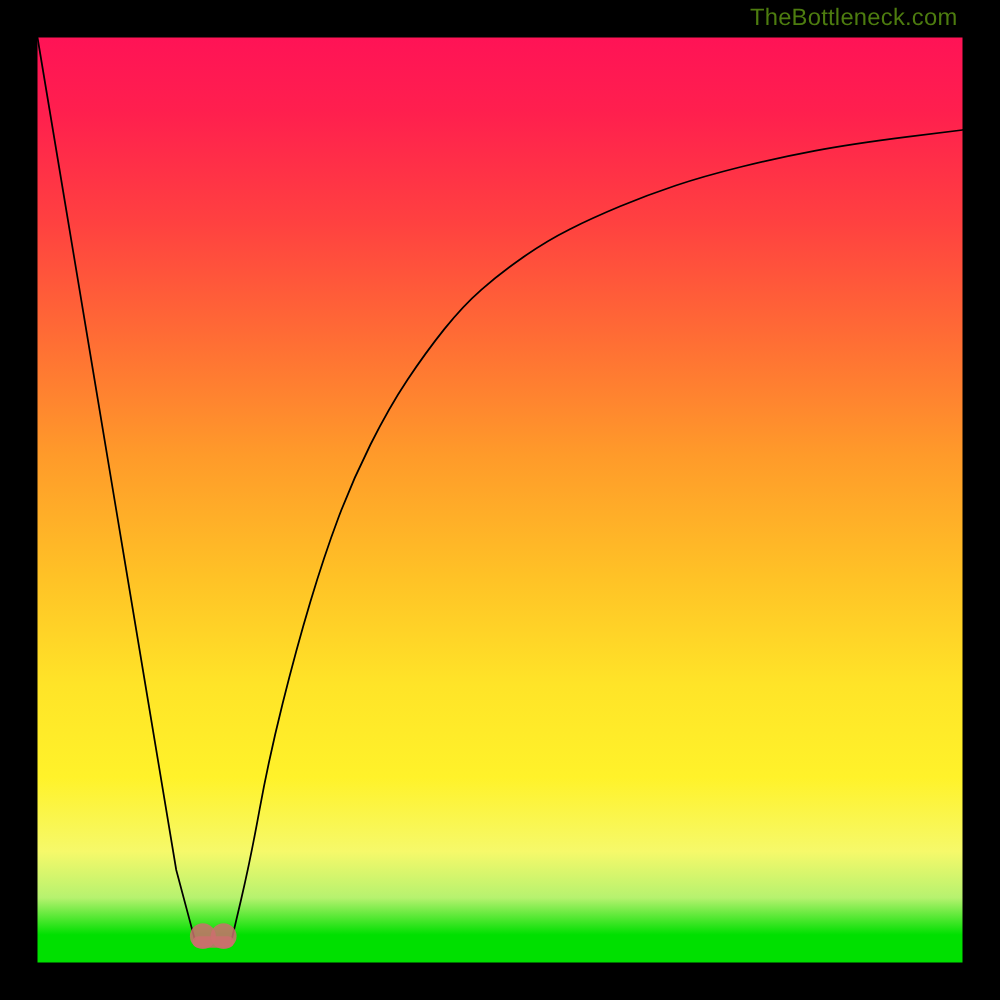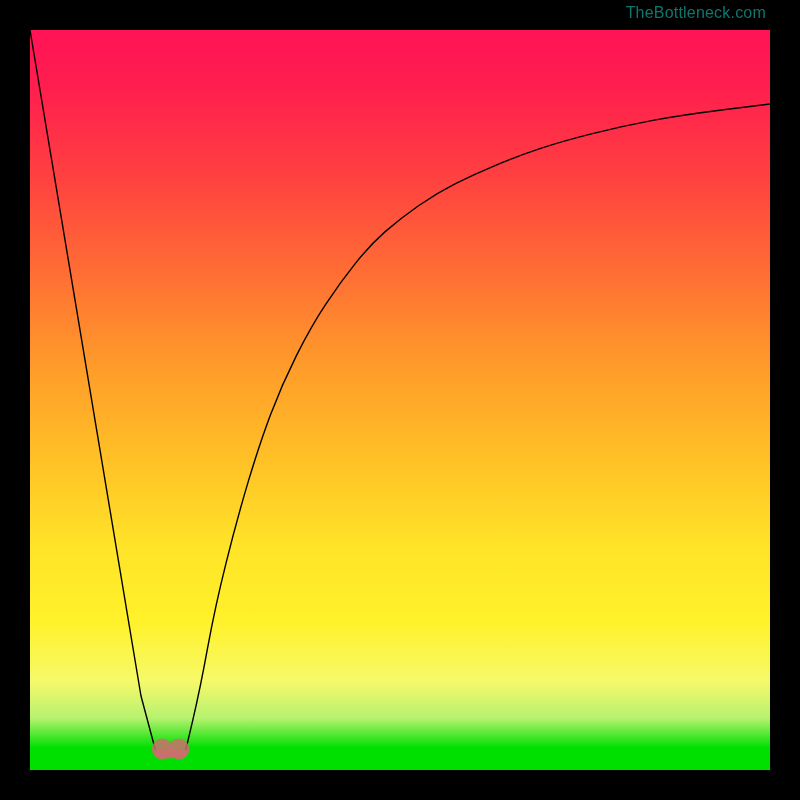--- a/index.html
+++ b/index.html
@@ -36,22 +36,22 @@
       #ff6b35 68%,
       #ff4140 80%,
       #ff1f4e 92%,
       #ff1356 100%
     );
   }
   .watermark {
     position: absolute;
     top: 4px;
     right: 34px;
-    color: #0f766e;
-    font-size: 16px;
+    color: #4d7c0f;
+    font-size: 19px;
     letter-spacing: 0.2px;
     user-select: none;
   }
   svg.curve {
     position: absolute;
     left: 0;
     top: 0;
     width: 740px;
     height: 740px;
     overflow: visible;

